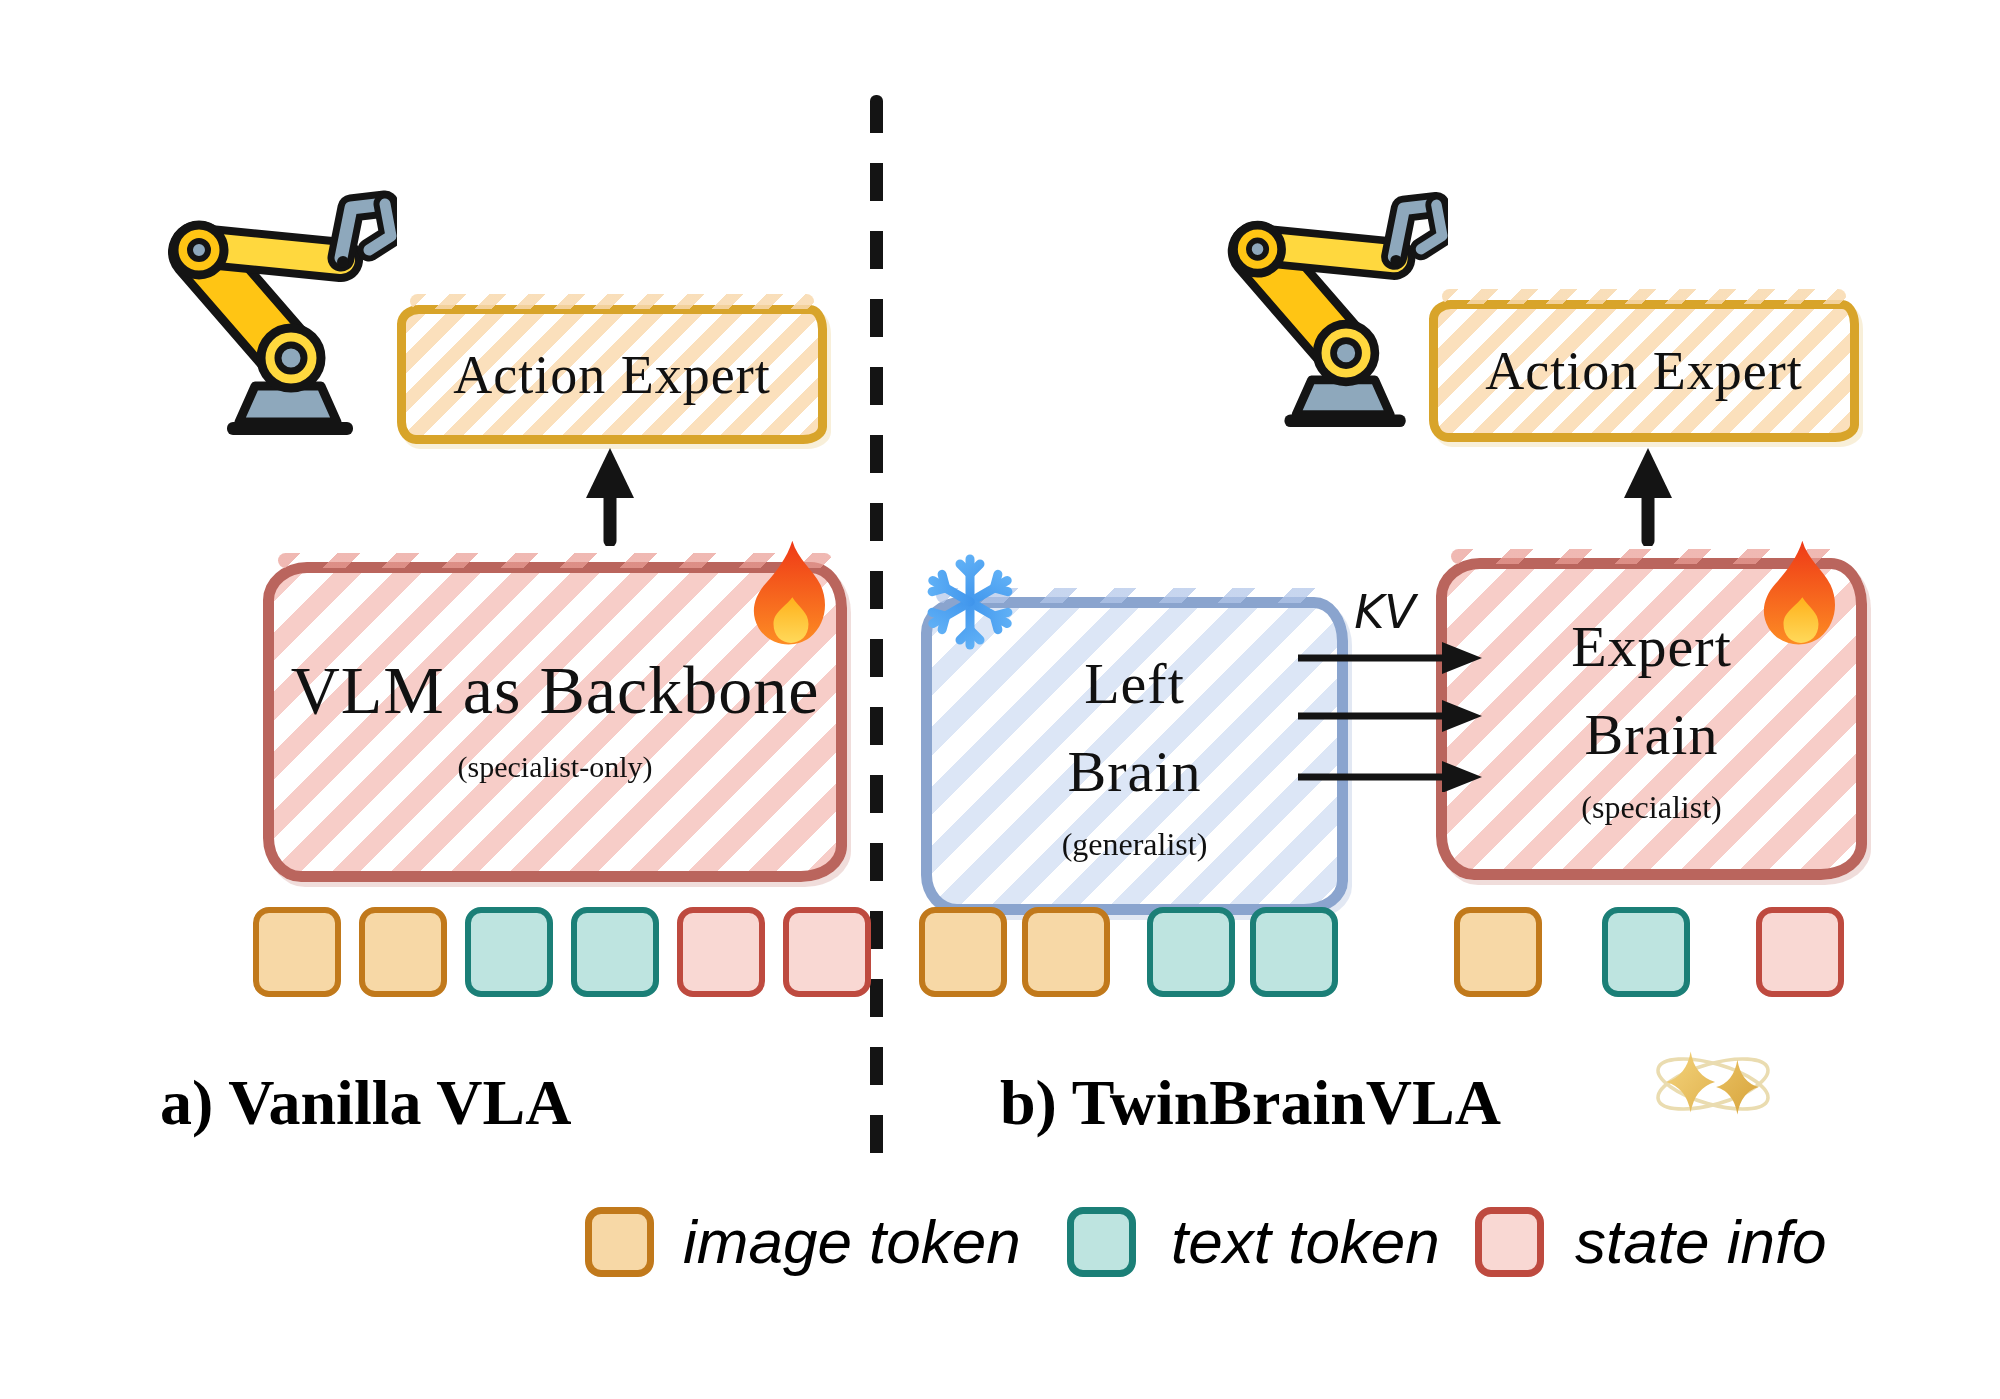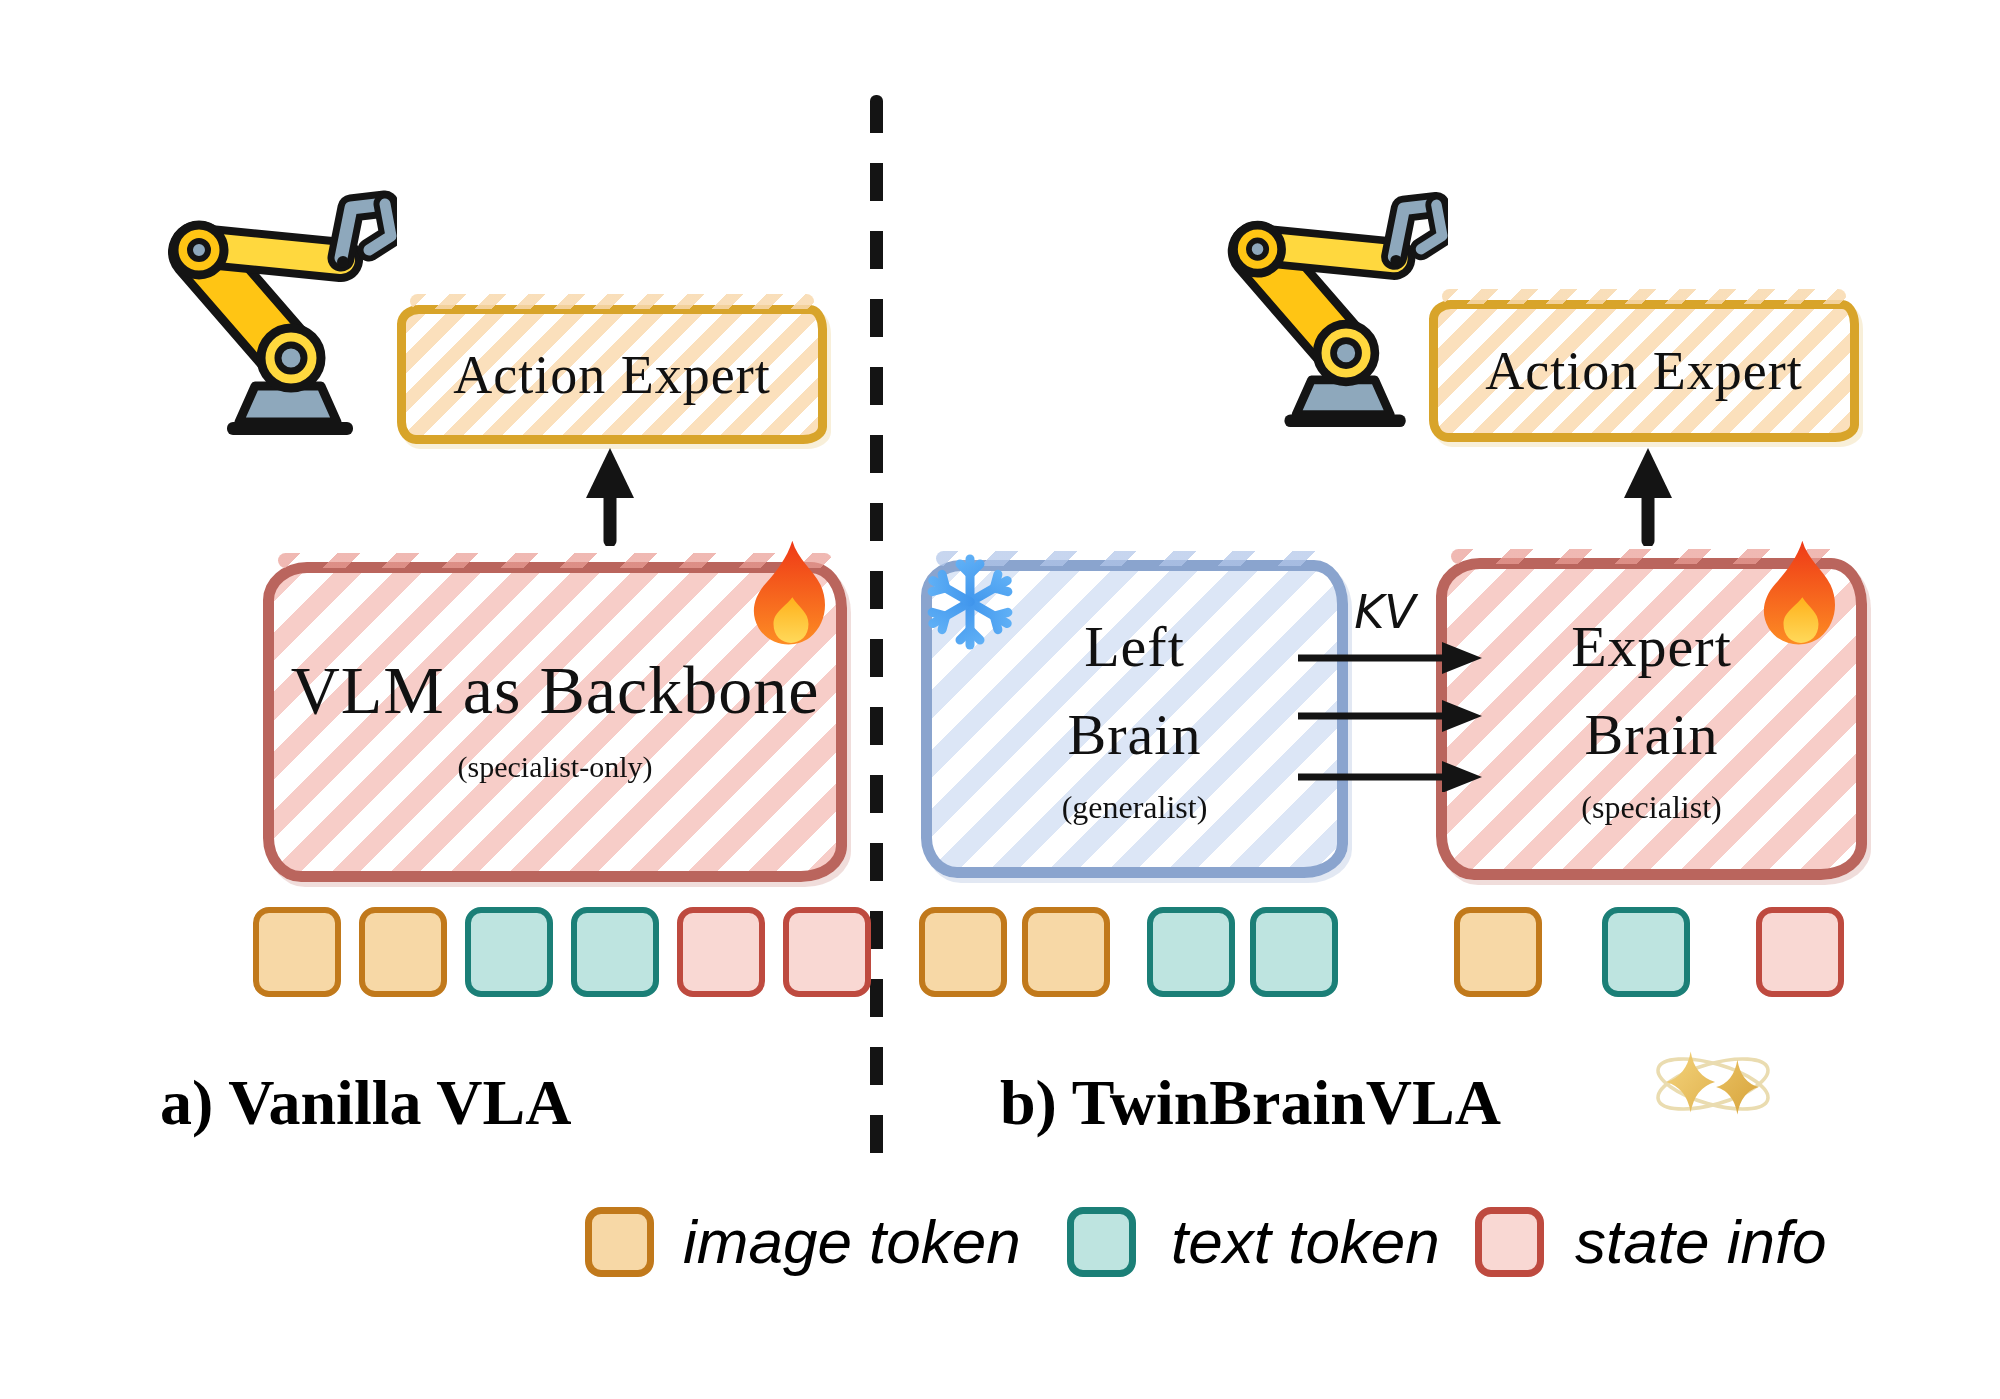--- a/index.html
+++ b/index.html
@@ -17,21 +17,21 @@
       box-shadow:4px 5px 0 rgba(216,164,42,.18);}
   .box-gold::before{background:repeating-linear-gradient(135deg,#F8D9AE 0 12px,transparent 12px 28px);}
   .box-brick{border:11px solid #BA655D;
       border-radius:44px 36px 46px 38px/38px 46px 36px 44px;
       background:repeating-linear-gradient(135deg,#F7CDC8 0 20px,#ffffff 20px 42px);
       box-shadow:4px 5px 0 rgba(186,101,93,.22);}
   .box-brick::before{background:repeating-linear-gradient(135deg,rgba(234,158,150,.85) 0 16px,transparent 16px 42px);}
   .box-blue{border:11px solid #8AA4CE;
       border-radius:40px 34px 44px 36px/36px 44px 34px 40px;
       background:repeating-linear-gradient(135deg,#DCE6F6 0 20px,#ffffff 20px 42px);
-      box-shadow:4px 5px 0 rgba(138,164,206,.25);}
+      box-shadow:4px 5px 0 rgba(138,164,206,.25);margin-top:37px;}
   .box-blue::before{background:repeating-linear-gradient(135deg,rgba(178,198,233,.85) 0 16px,transparent 16px 42px);}
 
   .box-label-single{position:absolute;inset:0;display:flex;align-items:center;justify-content:center;
       font-size:54px;letter-spacing:1px;color:#111;}
   .box-text{position:absolute;inset:0;display:flex;flex-direction:column;
       align-items:center;justify-content:center;text-align:center;color:#111;}
   .vlm-title{font-size:68px;line-height:90px;letter-spacing:1px;}
   .vlm-sub{font-size:30px;line-height:64px;}
   .brain-line{font-size:58px;line-height:88px;letter-spacing:1px;}
   .brain-sub{font-size:32px;line-height:56px;}

